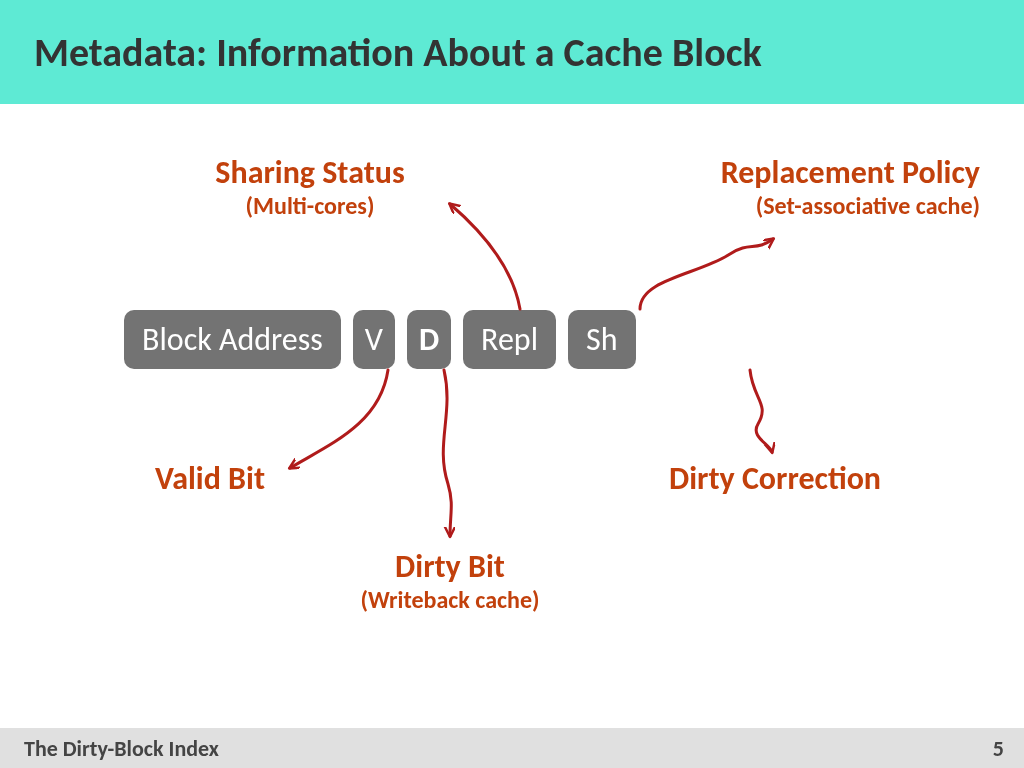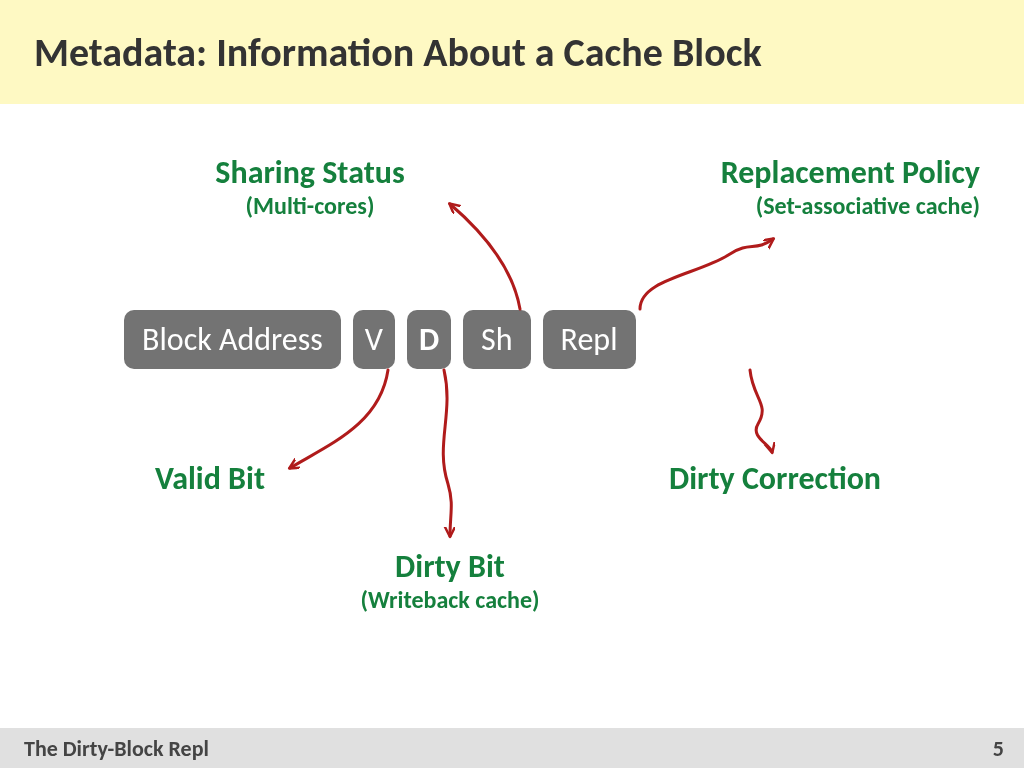--- a/index.html
+++ b/index.html
@@ -1,28 +1,28 @@
 <!DOCTYPE html>
 <html><head>
 <meta charset="utf-8">
 <style>
   * { margin: 0; padding: 0; box-sizing: border-box; }
   html, body { width: 1024px; height: 768px; font-family: "Calibri", "Segoe UI", Arial, sans-serif; background: #fff; color: #3a3a3a; }
   .slide { position: relative; width: 1024px; height: 768px; overflow: hidden; }
 
-  .titlebar { position: absolute; left: 0; top: 0; width: 1024px; height: 104px; background: #fef9c3; display: flex; align-items: center; padding-left: 34px; }
+  .titlebar { position: absolute; left: 0; top: 0; width: 1024px; height: 104px; background: #5eead4; display: flex; align-items: center; padding-left: 34px; }
   .titlebar h1 { font-size: 40px; font-weight: 700; color: #333; }
 
   .footer { position: absolute; left: 0; bottom: 0; width: 1024px; height: 40px; background: #e0e0e0; display: flex; align-items: center; justify-content: space-between; padding: 0 20px 0 24px; }
   .footer .left { font-size: 22px; font-weight: 700; color: #444; }
   .footer .right { font-size: 22px; font-weight: 700; color: #444; }
 
   .content { position: absolute; left: 0; top: 104px; width: 1024px; height: 624px; }
 
-  .annot { position: absolute; text-align: center; font-weight: 700; color: #15803d; line-height: 1.2; }
+  .annot { position: absolute; text-align: center; font-weight: 700; color: #c2410c; line-height: 1.2; }
   .annot .l1 { font-size: 32px; }
   .annot .l2 { font-size: 24px; }
 
   .fieldrow { position: absolute; left: 124px; top: 206px; display: flex; gap: 12px; align-items: center; }
   .field { background: #737373; color: #fff; font-size: 32px; border-radius: 10px; padding: 10px 18px; font-weight: 400; white-space: nowrap; }
   .field.tight { padding: 10px 12px; }
   .field b { font-weight: 700; }
 
   svg.arrows { position: absolute; left: 0; top: 0; width: 1024px; height: 624px; pointer-events: none; }
 </style>
@@ -44,22 +44,22 @@
 
     <div class="annot" style="left:560px; top:50px; width:420px;text-align:right;">
       <div class="l1">Replacement Policy</div>
       <div class="l2">(Set-associative cache)</div>
     </div>
 
     <div class="fieldrow">
       <div class="field">Block Address</div>
       <div class="field tight">V</div>
       <div class="field tight"><b>D</b></div>
+      <div class="field">Repl</div>
       <div class="field">Sh</div>
-      <div class="field">Repl</div>
     </div>
 
     <div class="annot" style="left:290px; top:444px; width:320px;">
       <div class="l1">Dirty Bit</div>
       <div class="l2">(Writeback cache)</div>
     </div>
 
     <div class="annot" style="left:110px; top:356px; width:200px;">
       <div class="l1">Valid Bit</div>
     </div>
@@ -82,17 +82,17 @@
       <path d="M 388 266 C 380 320, 330 340, 290 364" fill="none" stroke="#b01b1b" stroke-width="3" stroke-linecap="round" marker-end="url(#ah)"></path>
 
       <path d="M 444 266 C 454 310, 435 340, 448 380 C 454 400, 450 410, 450 432" fill="none" stroke="#b01b1b" stroke-width="3" stroke-linecap="round" marker-end="url(#ah)"></path>
 
       <path d="M 750 266 C 753 295, 770 300, 758 320 C 750 333, 770 340, 772 348" fill="none" stroke="#b01b1b" stroke-width="3" stroke-linecap="round" marker-end="url(#ah)"></path>
     </svg>
 
   </div>
 
   <div class="footer">
-    <div class="left">The Dirty-Block Repl</div>
+    <div class="left">The Dirty-Block Index</div>
     <div class="right">5</div>
   </div>
 
 </div>
 
 </body></html>

